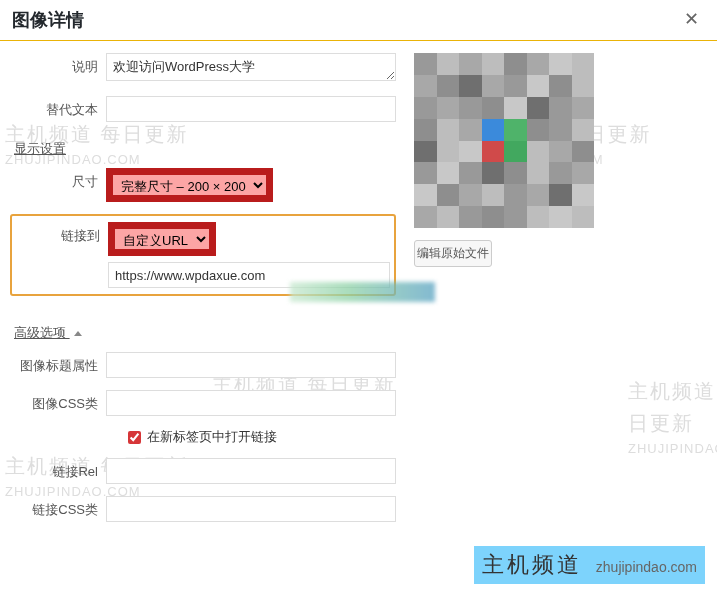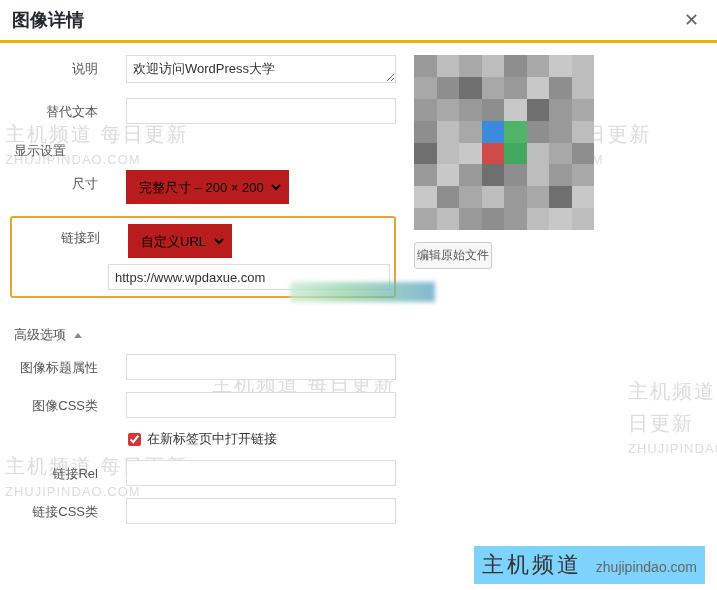--- a/index.html
+++ b/index.html
@@ -17,23 +17,23 @@
       position: relative;
       overflow: hidden;
     }
     .modal {
       width: 100%;
       height: 100%;
     }
     .modal-header {
       display: flex;
       justify-content: space-between;
-      align-items: center;
+      align-items: flex-start;
       padding: 8px 12px;
-      border-bottom: 3px solid #eab308;
+      border-bottom: 1px solid #eab308;
     }
     .modal-title {
       font-size: 18px;
       font-weight: bold;
       color: #23282d;
     }
     .close-btn {
       font-size: 18px;
       color: #666;
       cursor: pointer;
@@ -48,21 +48,20 @@
       flex: 0 0 386px;
     }
     .right-col {
       flex: 1;
       padding-left: 18px;
     }
     .form-row {
       display: flex;
       align-items: flex-start;
       margin-bottom: 12px;
-      gap: 20px;
     }
     .form-label {
       flex: 0 0 96px;
       text-align: right;
       padding-right: 8px;
       padding-top: 5px;
       color: #555;
       font-size: 13px;
     }
     .form-field {
@@ -78,30 +77,31 @@
       background: #fff;
     }
     textarea.input {
       height: 28px;
       resize: vertical;
     }
     input.input {
       height: 26px;
     }
     select.input {
-      border: 5px solid #b91c1c;
+      border: 7px solid #b91c1c;
       padding: 3px 4px;
       font-size: 13px;
-      background: #b91c1c;
+      background: #fca5a5;
       height: 34px;
     }
     .section-title {
       font-size: 13px;
       color: #555;
       margin: 18px 0 10px 4px;
+      text-decoration: underline;
     }
     .section-title.adv {
       margin-top: 28px;
     }
     .caret-up {
       display: inline-block;
       margin-left: 4px;
       width: 0;
       height: 0;
       border-left: 4px solid transparent;

